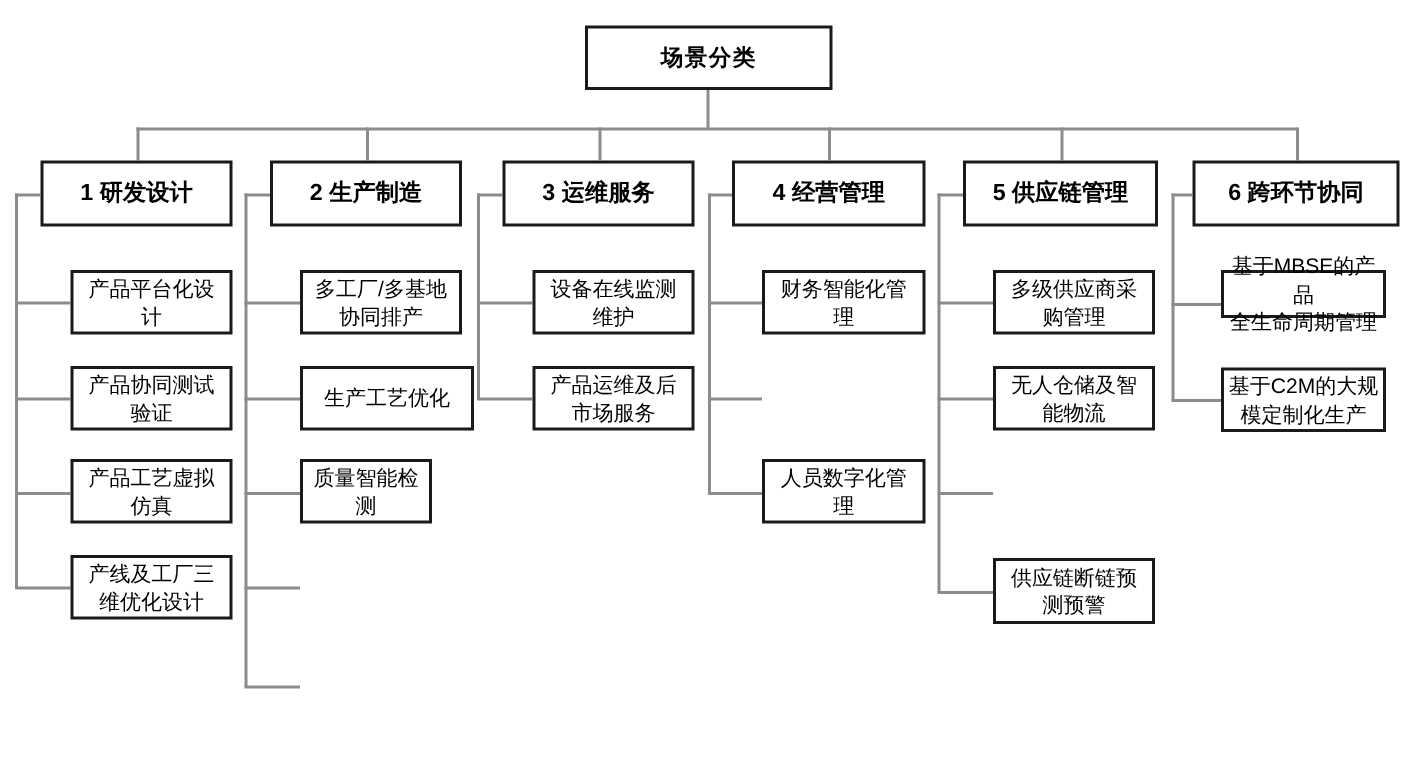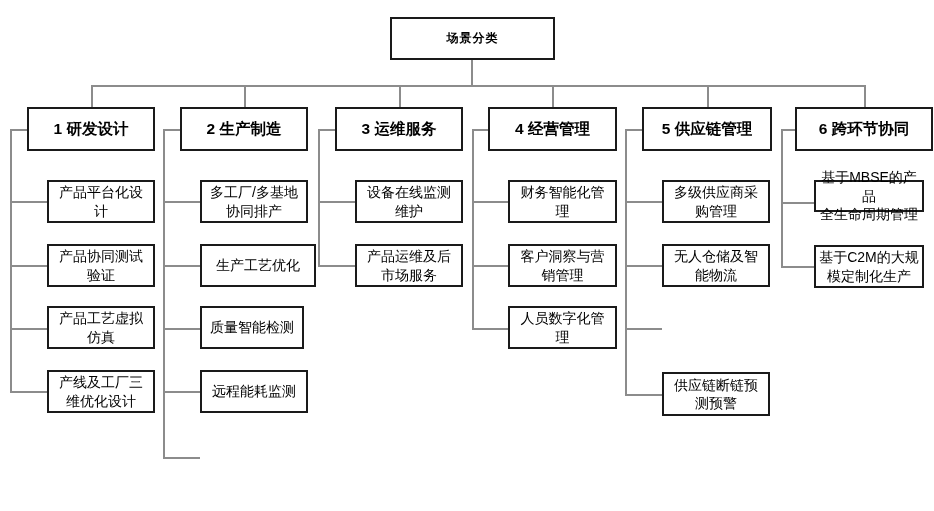--- a/index.html
+++ b/index.html
@@ -23,21 +23,21 @@
     border:2px solid var(--border);
     display:flex;align-items:center;justify-content:center;
     text-align:center;
     white-space:pre-line;
     line-height:1.32;
     box-sizing:border-box;
   }
   .root{
     border-width:2.5px;
     font-weight:bold;
-    font-size:12px;
+    font-size:15px;
     letter-spacing:1px;
   }
   .cat{
     border-width:2.5px;
     font-weight:bold;
     font-size:15.5px;
   }
   .child{
     font-size:14px;
     padding:1px 2px;
@@ -113,32 +113,29 @@
   <div class="box child" style="left:47px;top:244px;width:108px;height:43px">产品协同测试
 验证</div>
   <div class="box child" style="left:47px;top:306px;width:108px;height:43px">产品工艺虚拟
 仿真</div>
   <div class="box child" style="left:47px;top:370px;width:108px;height:43px">产线及工厂三
 维优化设计</div>
 
   <div class="box child" style="left:200px;top:180px;width:108px;height:43px">多工厂/多基地
 协同排产</div>
   <div class="box child" style="left:200px;top:244px;width:116px;height:43px">生产工艺优化</div>
-  <div class="box child" style="left:200px;top:306px;width:104px;height:43px">质量智能检测</div>
-  <div class="box child" style="left:200px;top:370px;width:108px;height:43px">远程能耗监测</div>
+  <div class="box child" style="left:200px;top:306px;width:88px;height:43px">质量智能检测</div>
 
   <div class="box child" style="left:355px;top:180px;width:108px;height:43px">设备在线监测
 维护</div>
   <div class="box child" style="left:355px;top:244px;width:108px;height:43px">产品运维及后
 市场服务</div>
 
   <div class="box child" style="left:508px;top:180px;width:109px;height:43px">财务智能化管
 理</div>
-  <div class="box child" style="left:508px;top:244px;width:109px;height:43px">客户洞察与营
-销管理</div>
   <div class="box child" style="left:508px;top:306px;width:109px;height:43px">人员数字化管
 理</div>
 
   <div class="box child" style="left:662px;top:180px;width:108px;height:43px">多级供应商采
 购管理</div>
   <div class="box child" style="left:662px;top:244px;width:108px;height:43px">无人仓储及智
 能物流</div>
   <div class="box child" style="left:662px;top:372px;width:108px;height:44px">供应链断链预
 测预警</div>
 

